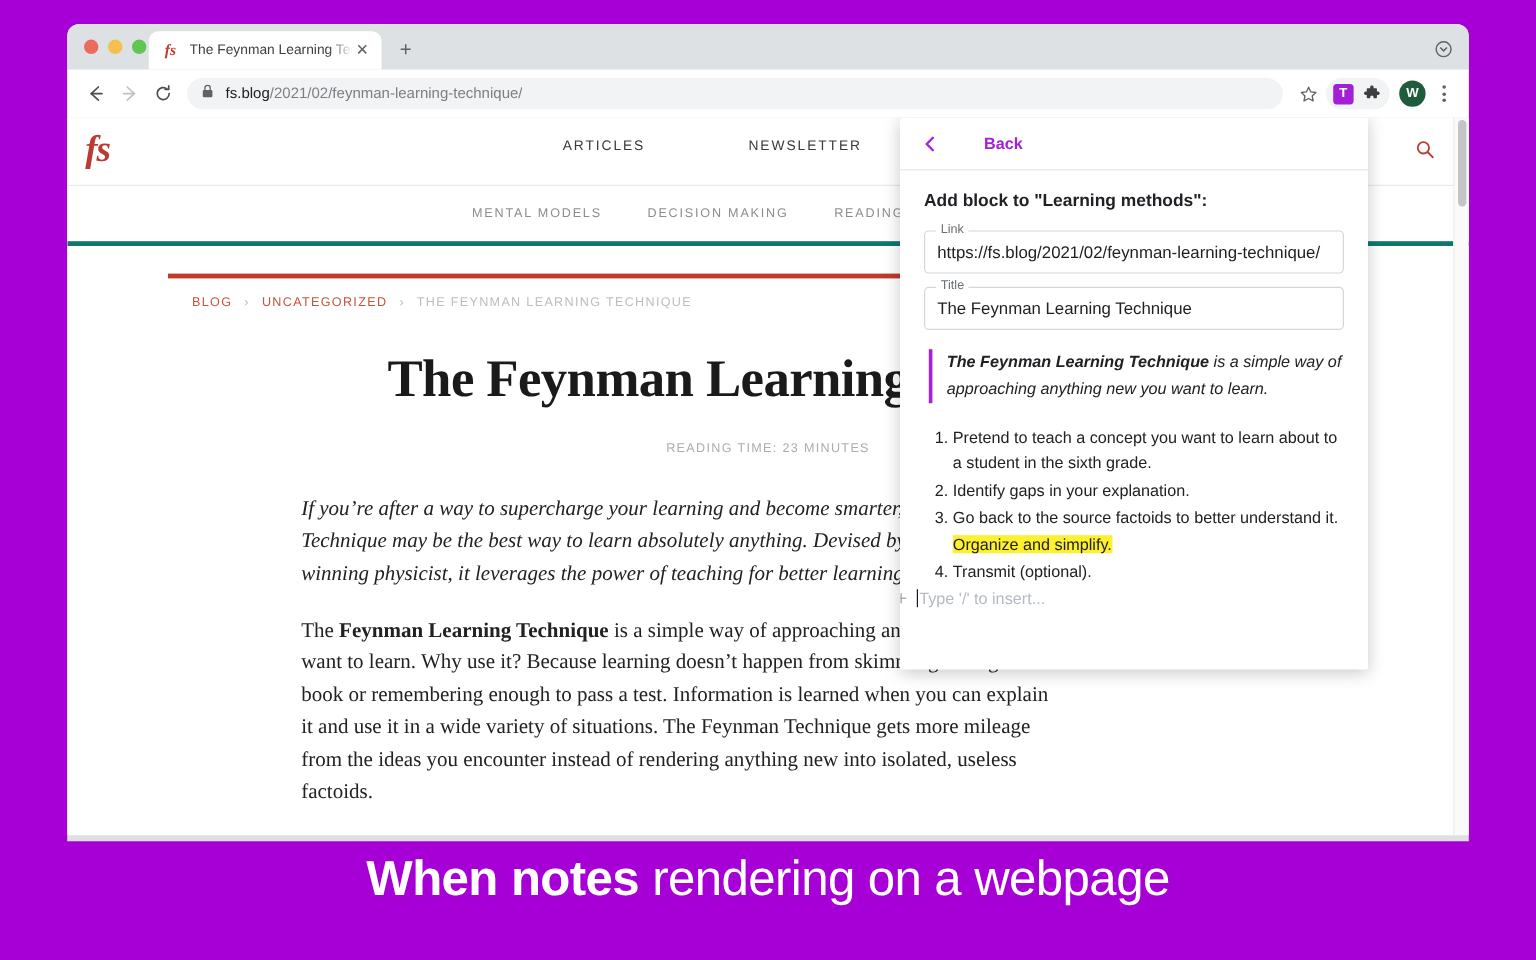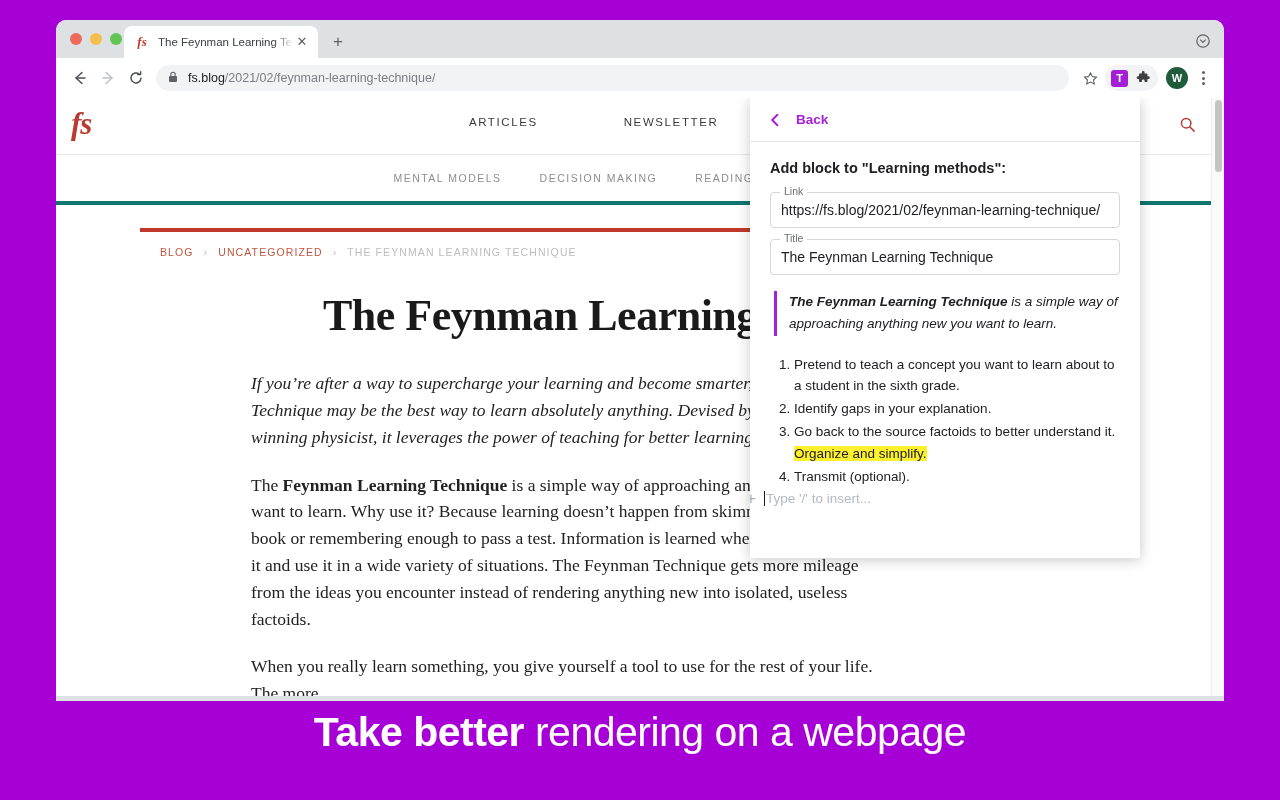--- a/index.html
+++ b/index.html
@@ -352,20 +352,21 @@
     align-items: center;
     padding-left: 18px;
     gap: 14px;
   }
   #panel-back-chevron { color: #9b1fd6; display: flex; cursor: pointer; }
   #panel-back-label {
     font-size: 13.5px;
     font-weight: 600;
     color: #a520d8;
     cursor: pointer;
+    margin-left: 24px;
   }
 
   #panel-body {
     flex: 1 1 auto;
     padding: 18px 20px 0;
     overflow: hidden;
     position: relative;
   }
   #panel-heading {
     font-size: 14.5px;
@@ -594,20 +595,21 @@
 
       <div id="breadcrumb">
         <a>BLOG</a>
         <span class="sep">›</span>
         <a>UNCATEGORIZED</a>
         <span class="sep">›</span>
         <span class="current">THE FEYNMAN LEARNING TECHNIQUE</span>
       </div>
 
       <h1 id="article-title">The Feynman Learning Technique</h1>
+      <div id="reading-time">READING TIME: 23 MINUTES</div>
 
       <div id="article-body">
         <p id="lede">If you’re after a way to supercharge your learning and become smarter, the Feynman Technique may be the best way to learn absolutely anything. Devised by a Nobel Prize-winning physicist, it leverages the power of teaching for better learning.</p>
         <p><span>The </span><b>Feynman Learning Technique</b><span> is a simple way of approaching anything new you want to learn. Why use it? Because learning doesn’t happen from skimming through a book or remembering enough to pass a test. Information is learned when you can explain it and use it in a wide variety of situations. The Feynman Technique gets more mileage from the ideas you encounter instead of rendering anything new into isolated, useless factoids.</span></p>
         <p>When you really learn something, you give yourself a tool to use for the rest of your life. The more</p>
       </div>
     </div>
 
     <div id="page-scrollbar">
       <div id="page-scrollbar-thumb"></div>
@@ -658,14 +660,14 @@
           <span id="insert-placeholder">Type '/' to insert...</span>
         </div>
       </div>
 
     </div>
 
   </div>
 </div>
 
 <div id="caption">
-  <span class="bold">Take better</span><span> rendering on a webpage</span>
+  <span class="bold">When notes</span><span> rendering on a webpage</span>
 </div>
 
 </body></html>

